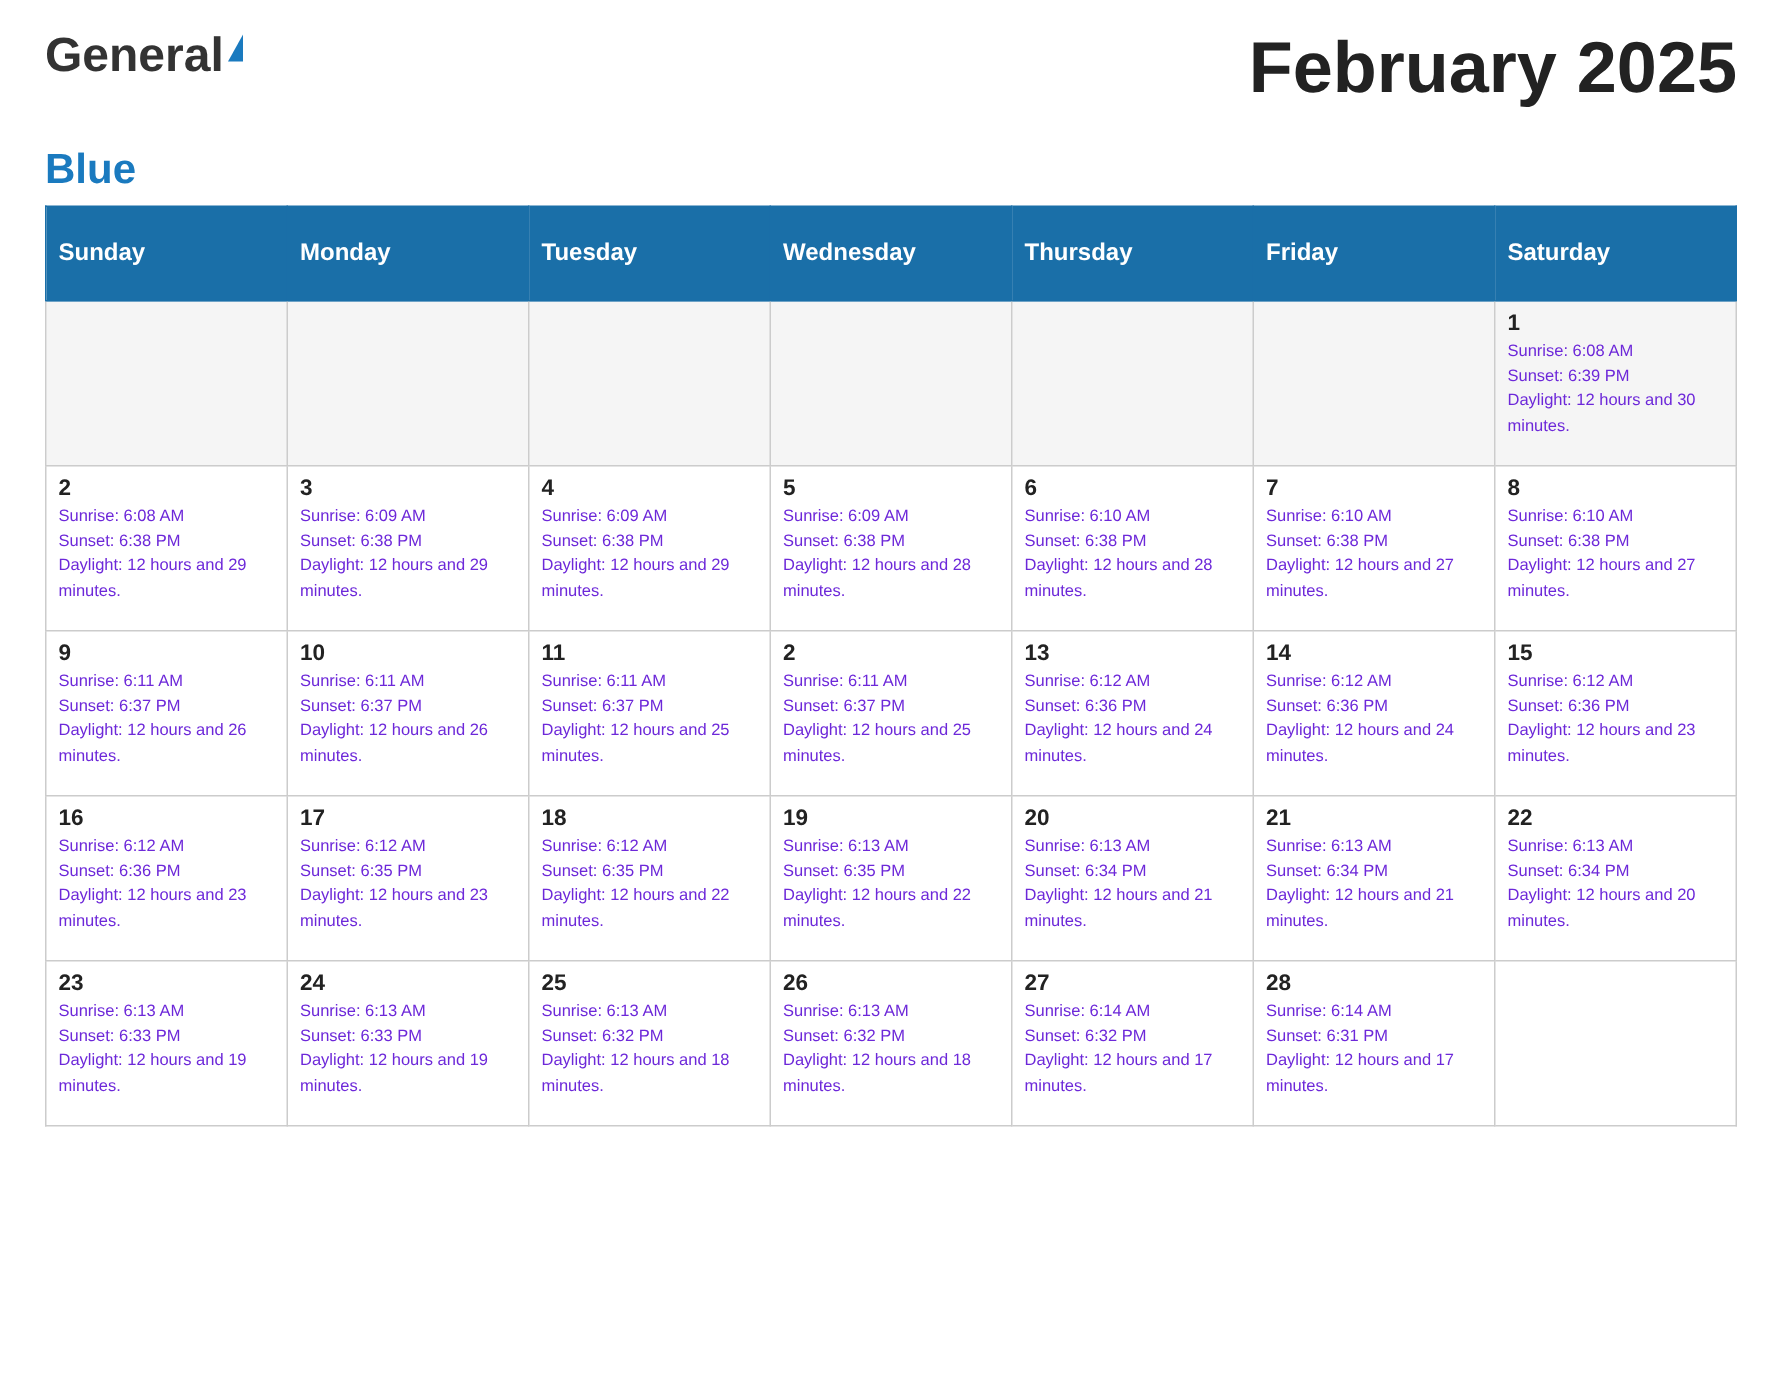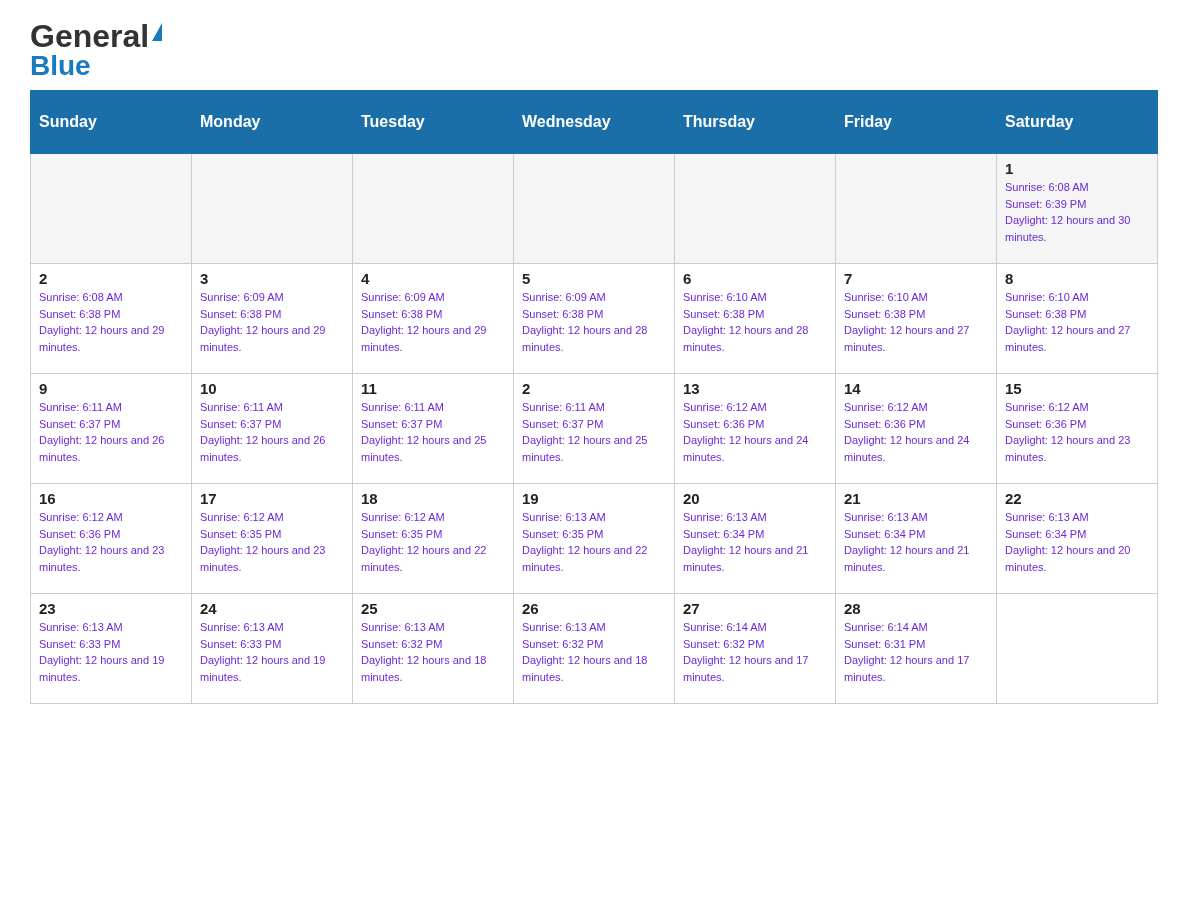--- a/index.html
+++ b/index.html
@@ -25,20 +25,21 @@
       font-size: 32px;
       font-weight: bold;
       color: #333;
       line-height: 1;
     }
     .logo-blue {
       font-size: 28px;
       font-weight: bold;
       color: #1a7abf;
       line-height: 1;
+      margin-top: 47px;
     }
     .logo-triangle {
       display: inline-block;
       width: 0;
       height: 0;
       border-left: 10px solid transparent;
       border-bottom: 18px solid #1a7abf;
       margin-left: 3px;
       vertical-align: middle;
       position: relative;
@@ -105,20 +106,21 @@
 
 <div class="header">
   <div class="logo">
     <div style="display:flex; align-items:center;">
       <span class="logo-general">General</span>
       <span class="logo-triangle"></span>
     </div>
     <span class="logo-blue">Blue</span>
   </div>
   <div class="title-block">
+    <h1>February 2025</h1>
   </div>
 </div>
 
 <table class="calendar">
   <thead>
     <tr>
       <th>Sunday</th>
       <th>Monday</th>
       <th>Tuesday</th>
       <th>Wednesday</th>

